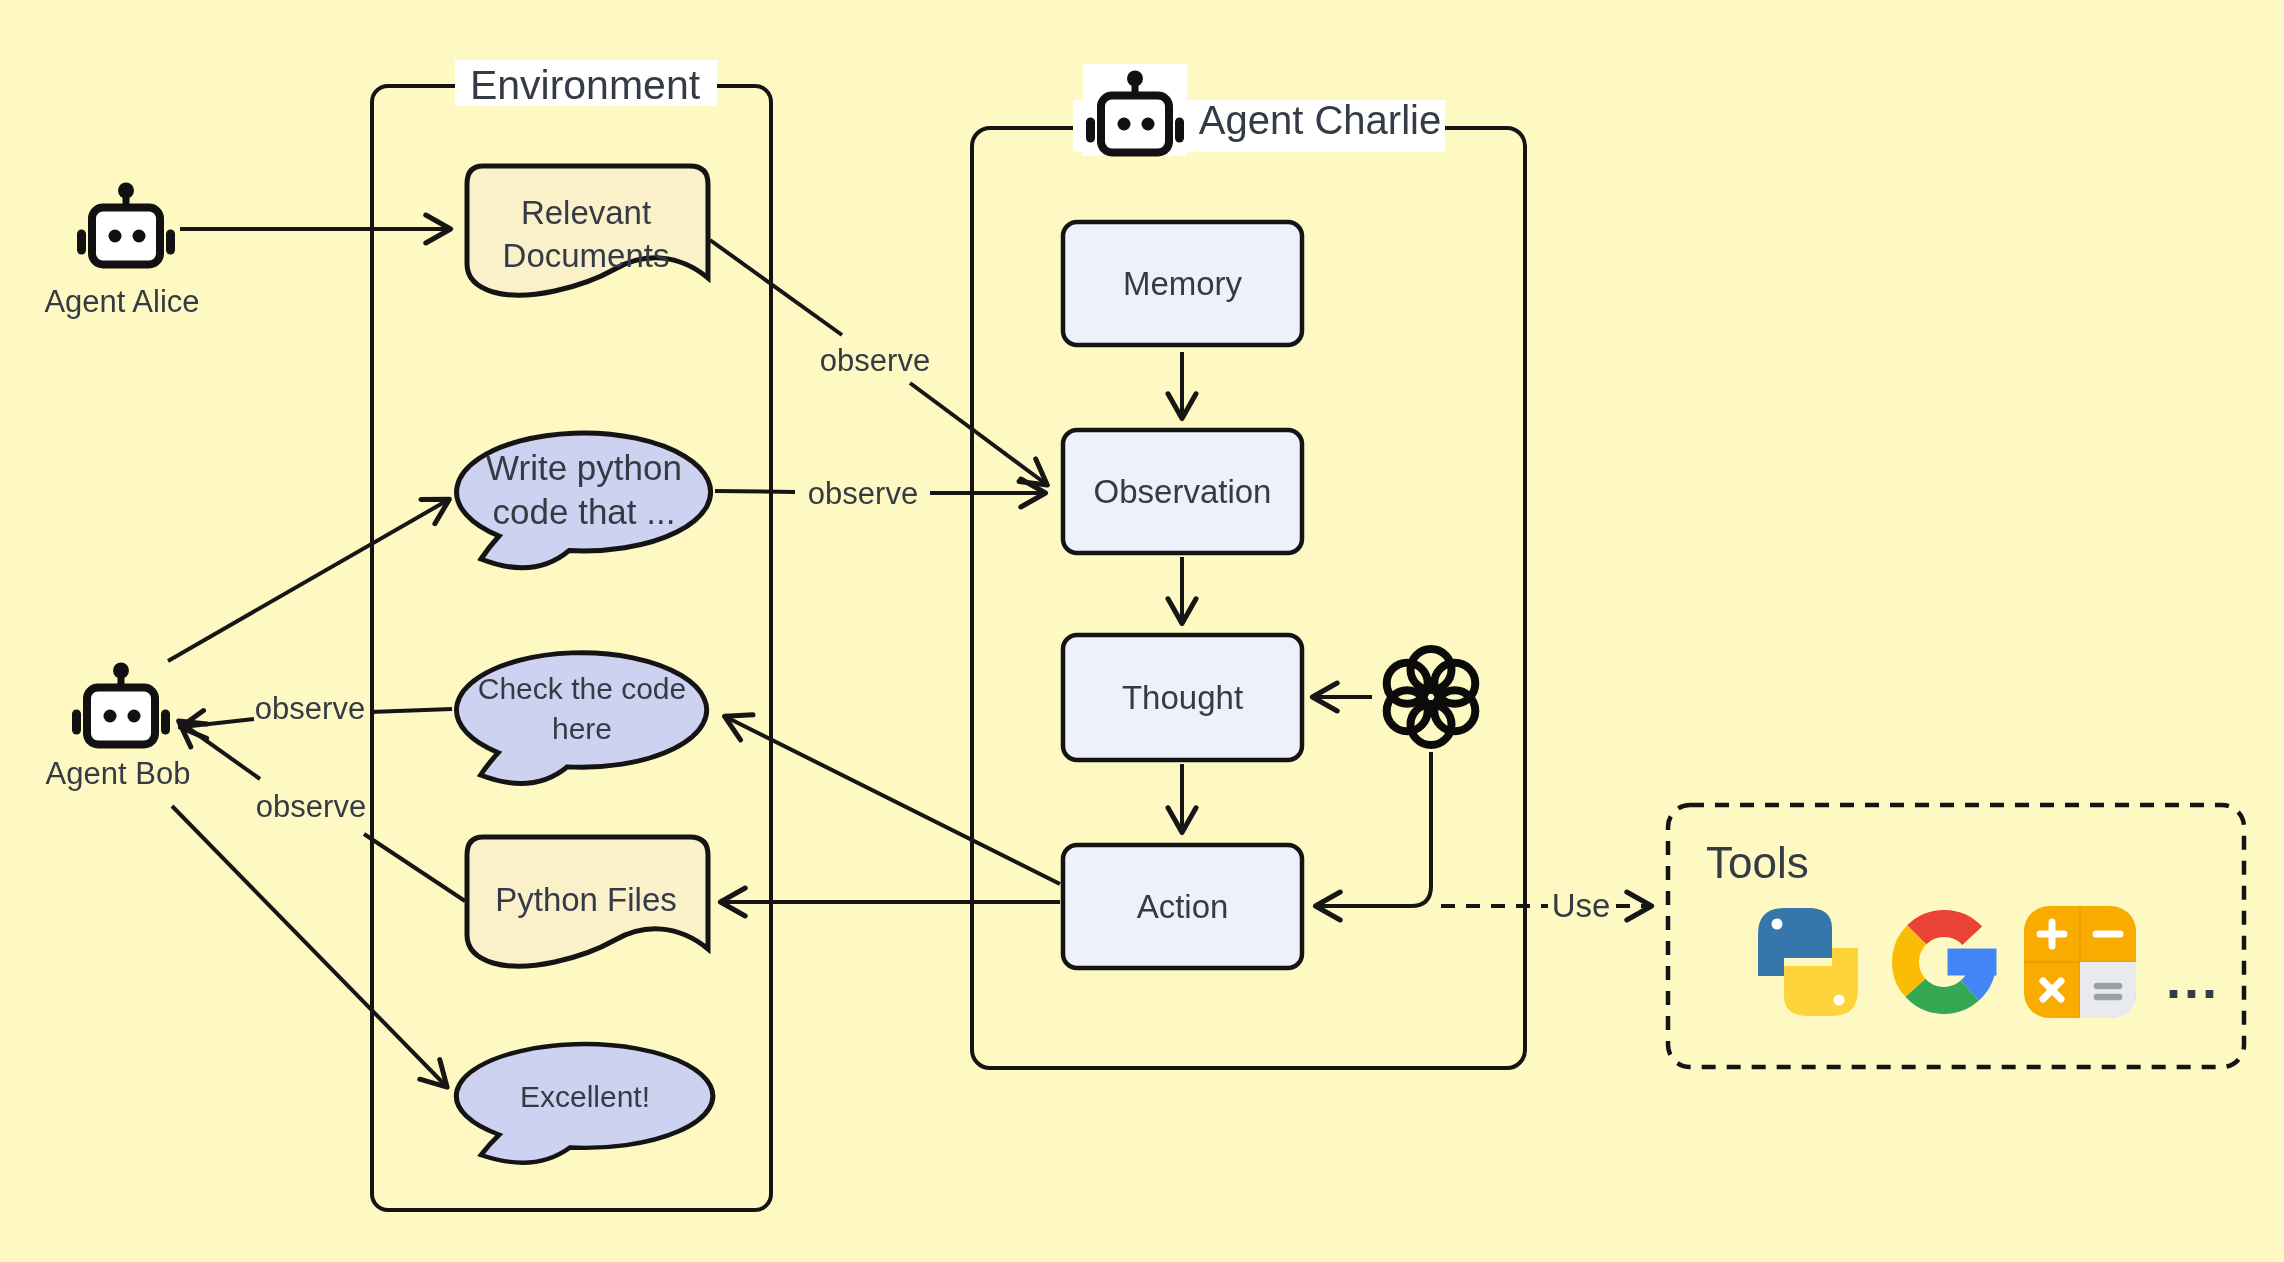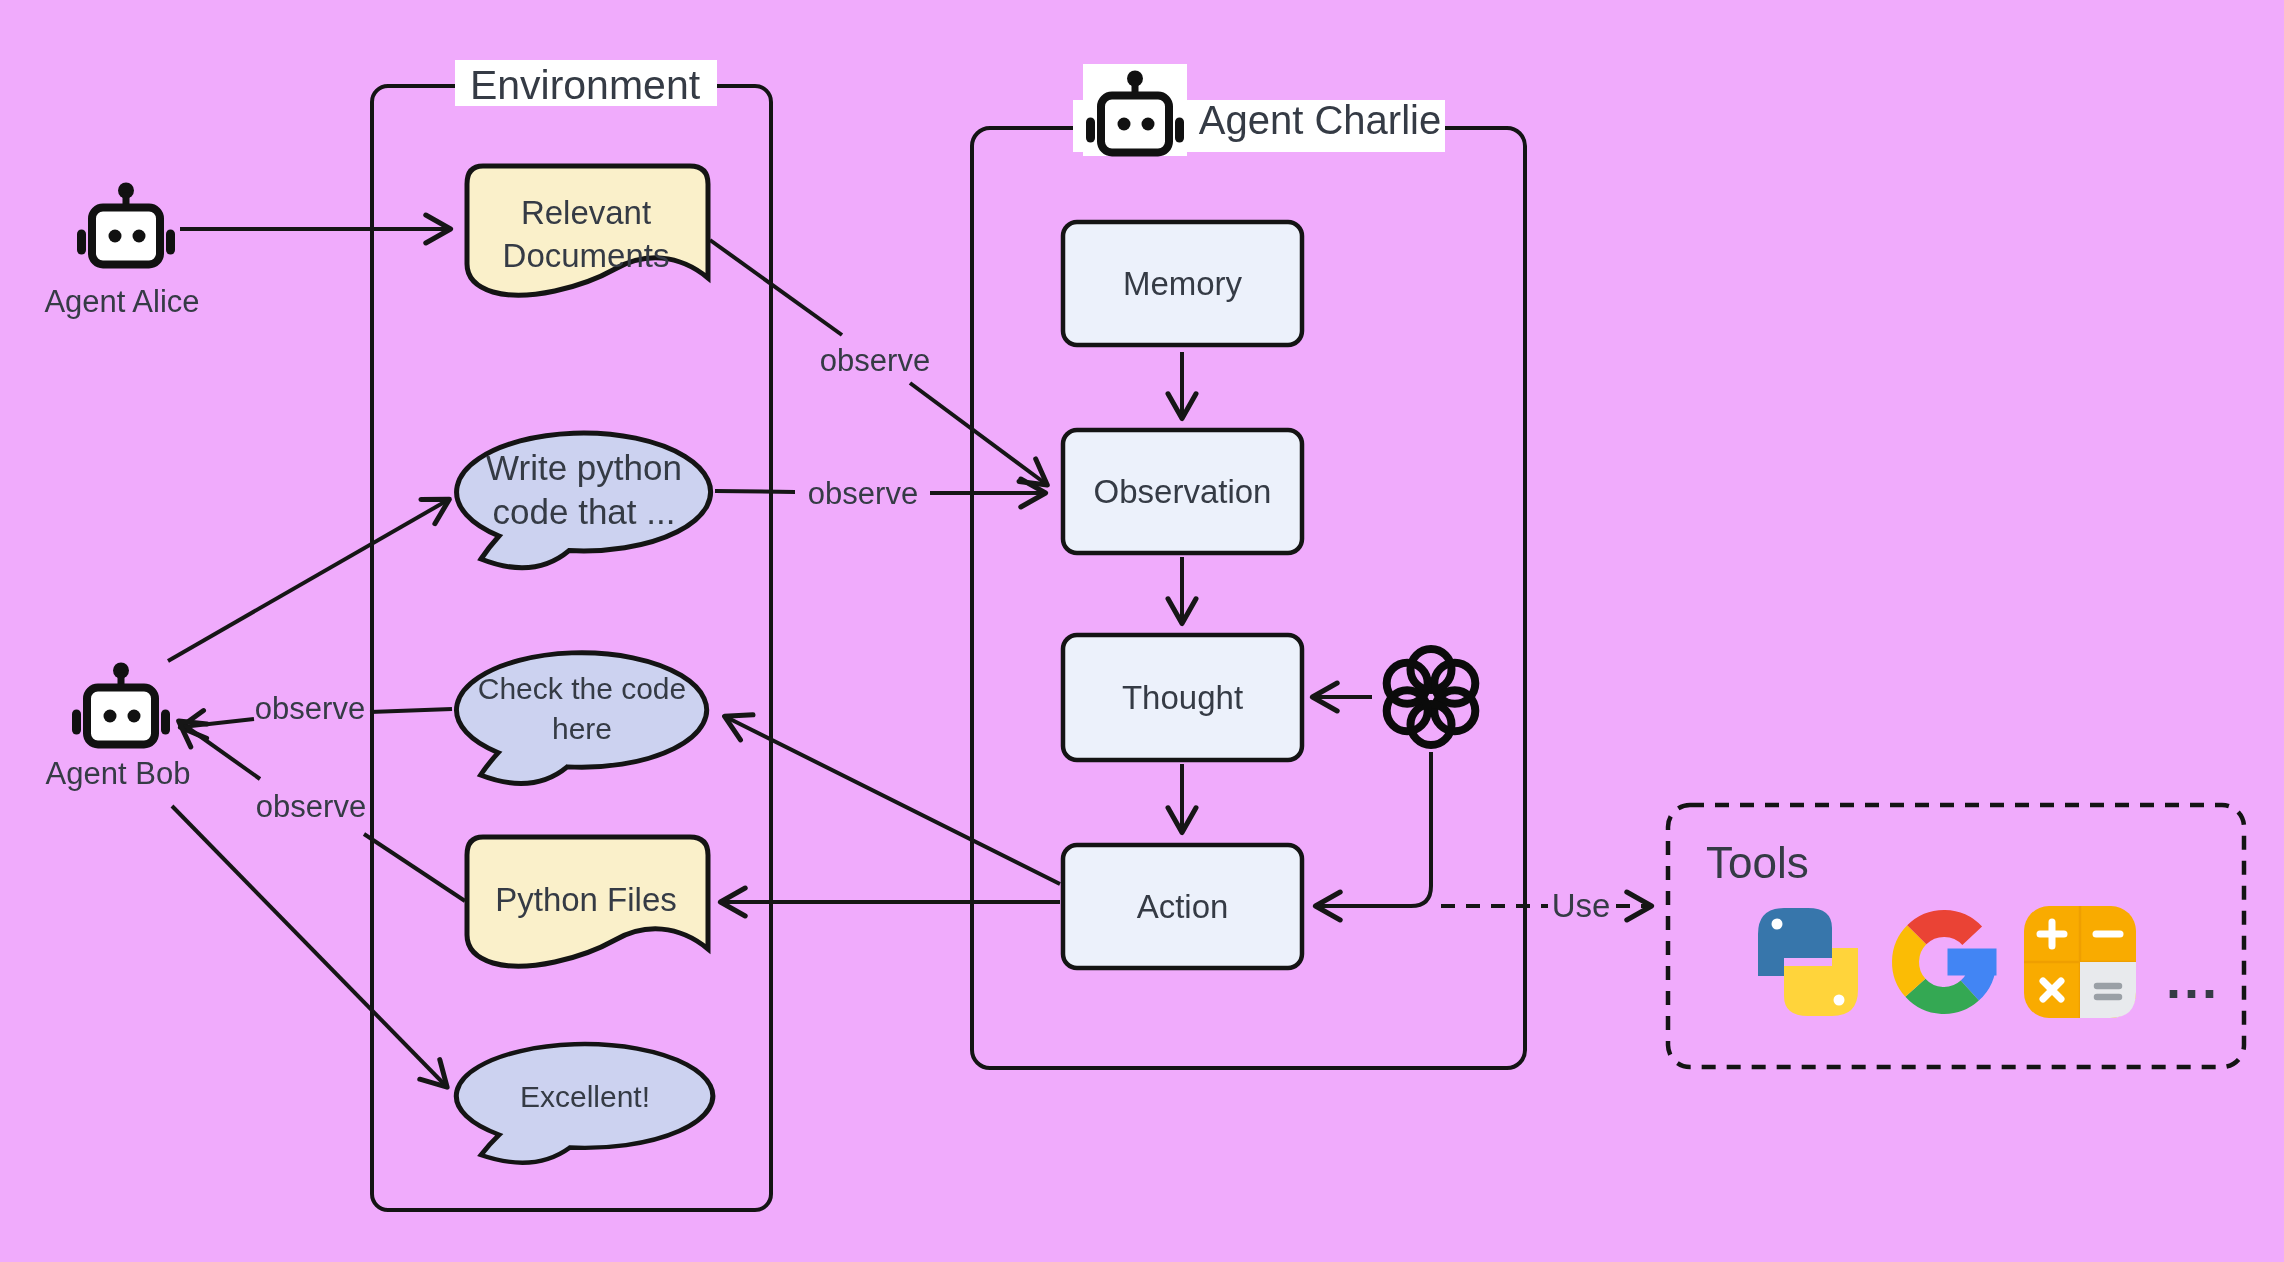--- a/index.html
+++ b/index.html
@@ -1,16 +1,16 @@
 <!DOCTYPE html>
 <html><head>
 <meta charset="utf-8">
 <style>
   html,body{margin:0;padding:0;background:#ffffff;}
-  .stage{position:relative;width:2284px;height:1262px;background:#f0abfc;overflow:hidden;}
+  .stage{position:relative;width:2284px;height:1262px;background:#fef9c3;overflow:hidden;}
   svg{display:block;}
   text{font-family:"Liberation Sans","DejaVu Sans",sans-serif;fill:#353b45;}
   .t-title{font-size:41px;}
   .t-title2{font-size:40px;}
   .t-box{font-size:33px;}
   .t-bub1{font-size:35px;}
   .t-bub2{font-size:30px;}
   .t-edge{font-size:31px;}
   .t-use{font-size:33px;}
   .t-agent{font-size:31px;}

